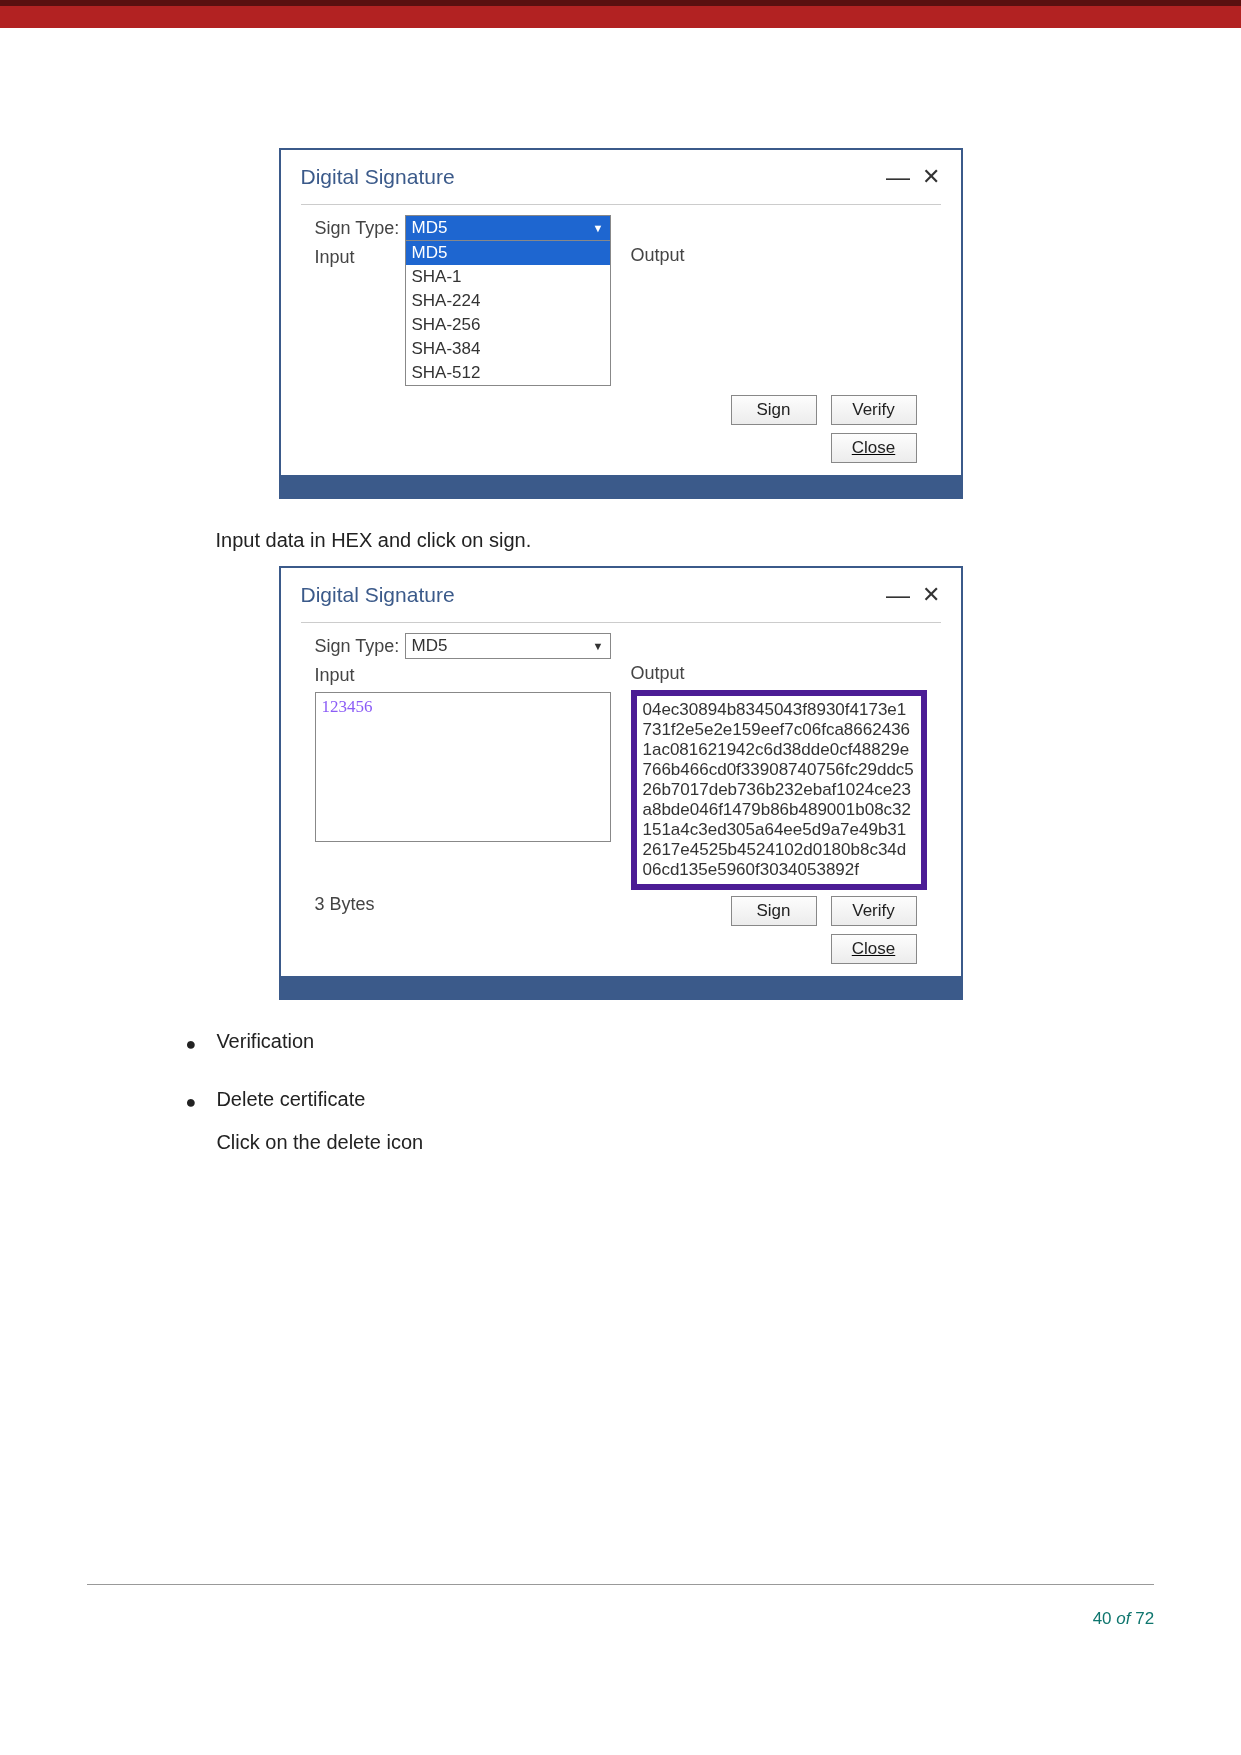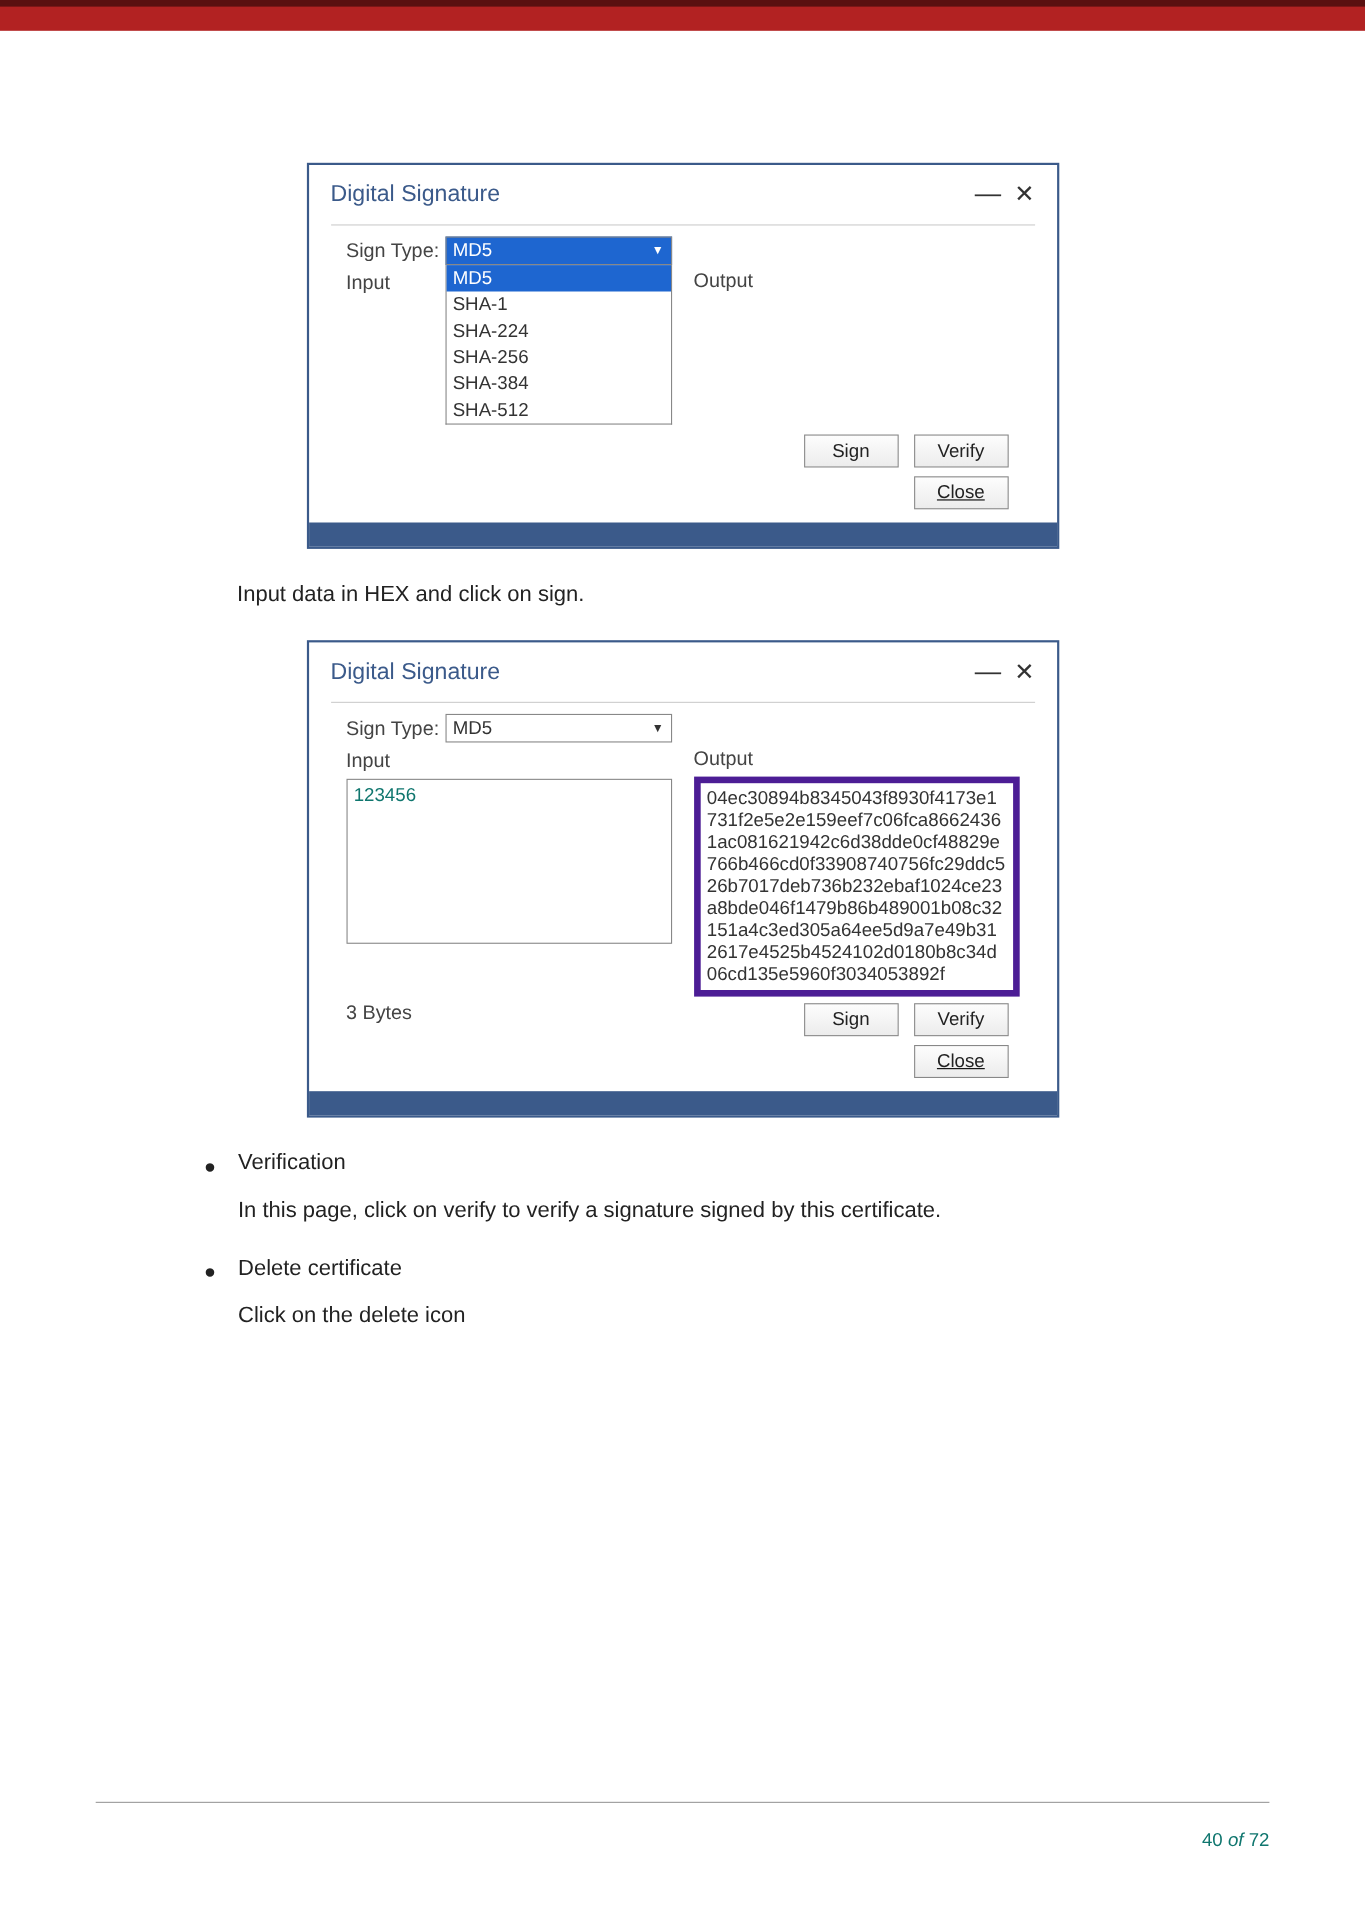--- a/index.html
+++ b/index.html
@@ -118,24 +118,24 @@
     padding: 2px 6px;
     font-size: 17px;
     color: #333;
     cursor: pointer;
   }
   .dropdown-item.hl { background: #1e66d0; color: #fff; }
   .textbox {
     width: 100%;
     border: 1px solid #888;
     font-size: 17px;
-    color: #0f766e;
+    color: #8b5cf6;
     padding: 4px 6px;
     resize: none;
-    font-family: Liberation Sans, sans-serif;
+    font-family: Liberation Serif, serif;
     overflow: hidden;
   }
   .output-box {
     width: 100%;
     border: 6px solid #4c1d95;
     font-size: 17px;
     color: #333;
     padding: 4px 6px;
     word-break: break-all;
     font-family: inherit;
@@ -160,21 +160,21 @@
     height: 22px;
     background: #3b5a8a;
   }
   .byte-label {
     color: #444;
     font-size: 18px;
     padding: 4px 14px 0 14px;
   }
   .doc-text {
     width: 810px;
-    margin: 14px auto 30px auto;
+    margin: 14px auto 14px auto;
     font-size: 20px;
     color: #222;
   }
   .bullet-block {
     width: 870px;
     margin: 30px auto 0 auto;
     font-size: 20px;
     color: #222;
   }
   .bullet-row {
@@ -311,21 +311,20 @@
       </div>
     </div>
     <div class="bottom-bar"></div>
   </div>
 
   <div class="bullet-block">
     <div class="bullet-row">
       <div class="bullet">●</div>
       <div class="bullet-body">
         <div>Verification</div>
-        <p>In this page, click on verify to verify a signature signed by this certificate.</p>
       </div>
     </div>
     <div class="bullet-row">
       <div class="bullet">●</div>
       <div class="bullet-body">
         <div>Delete certificate</div>
         <p>Click on the delete icon</p>
       </div>
     </div>
   </div>

